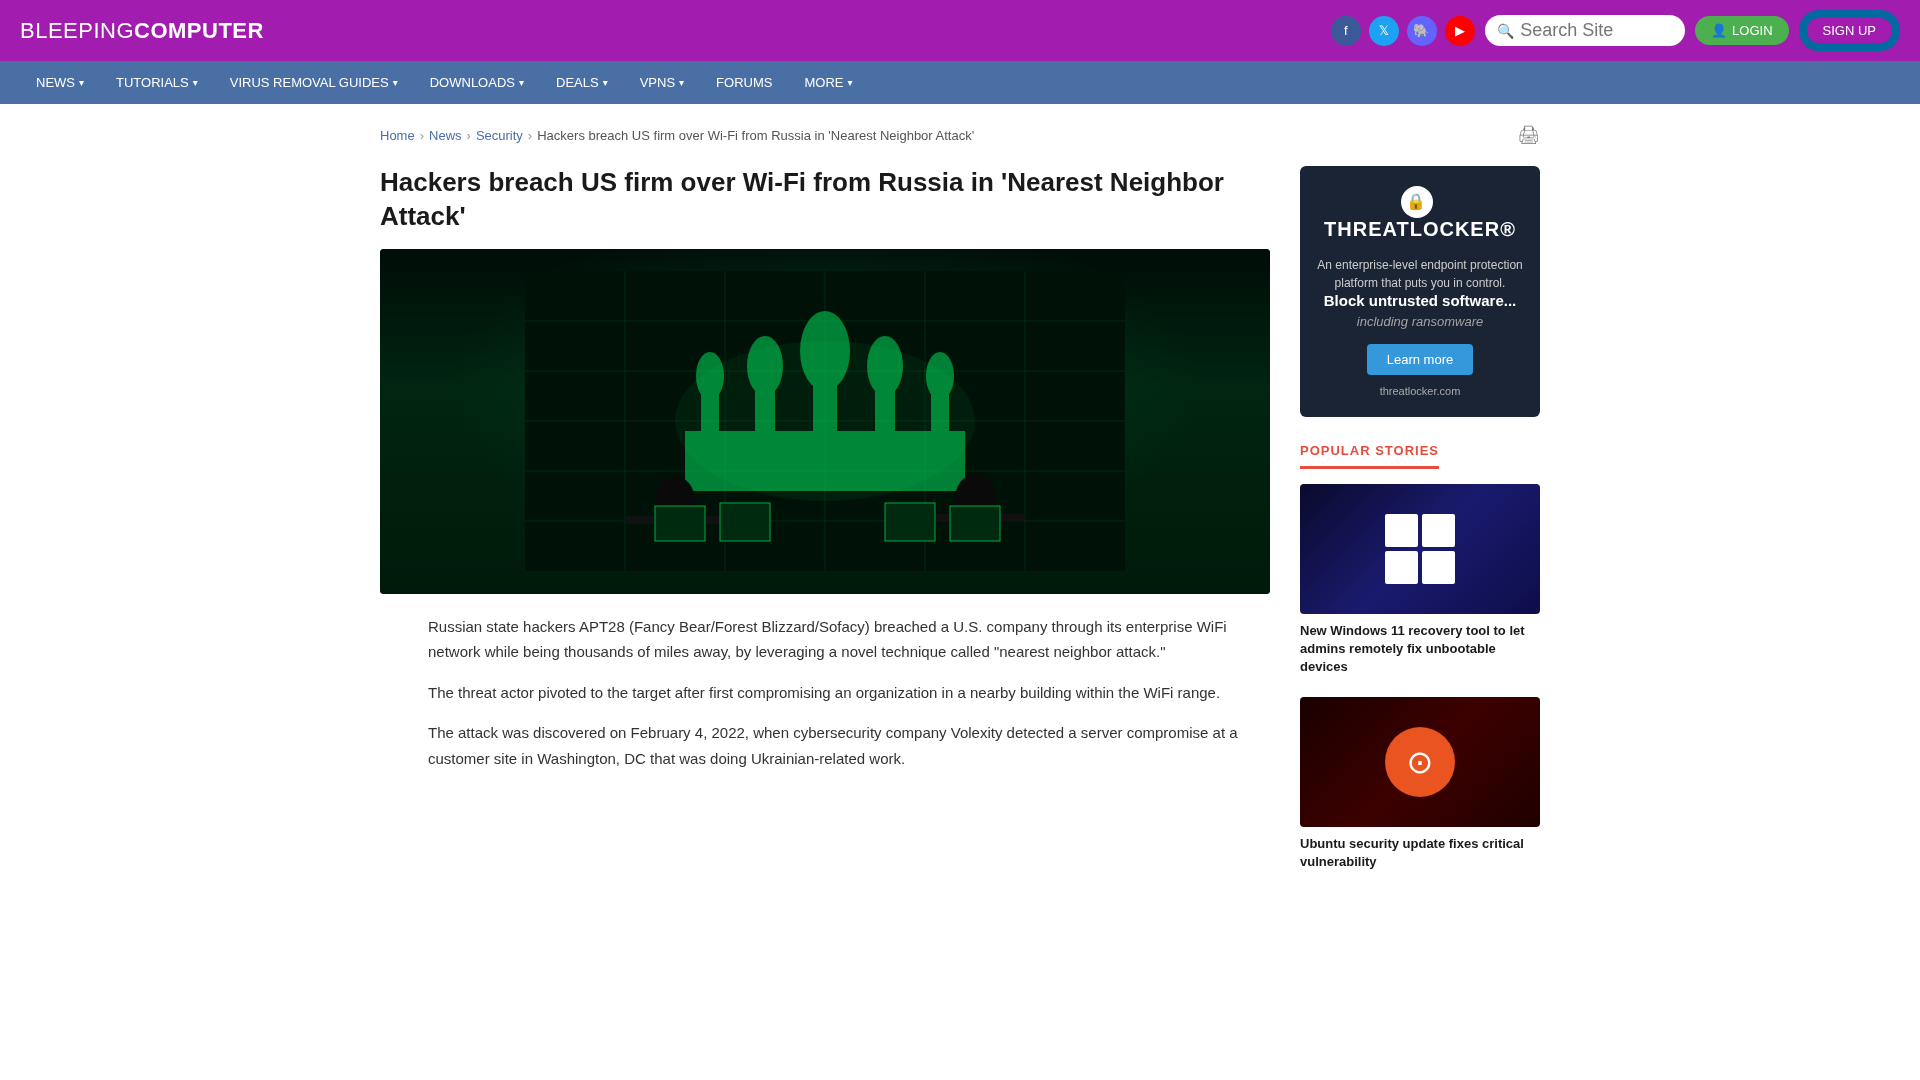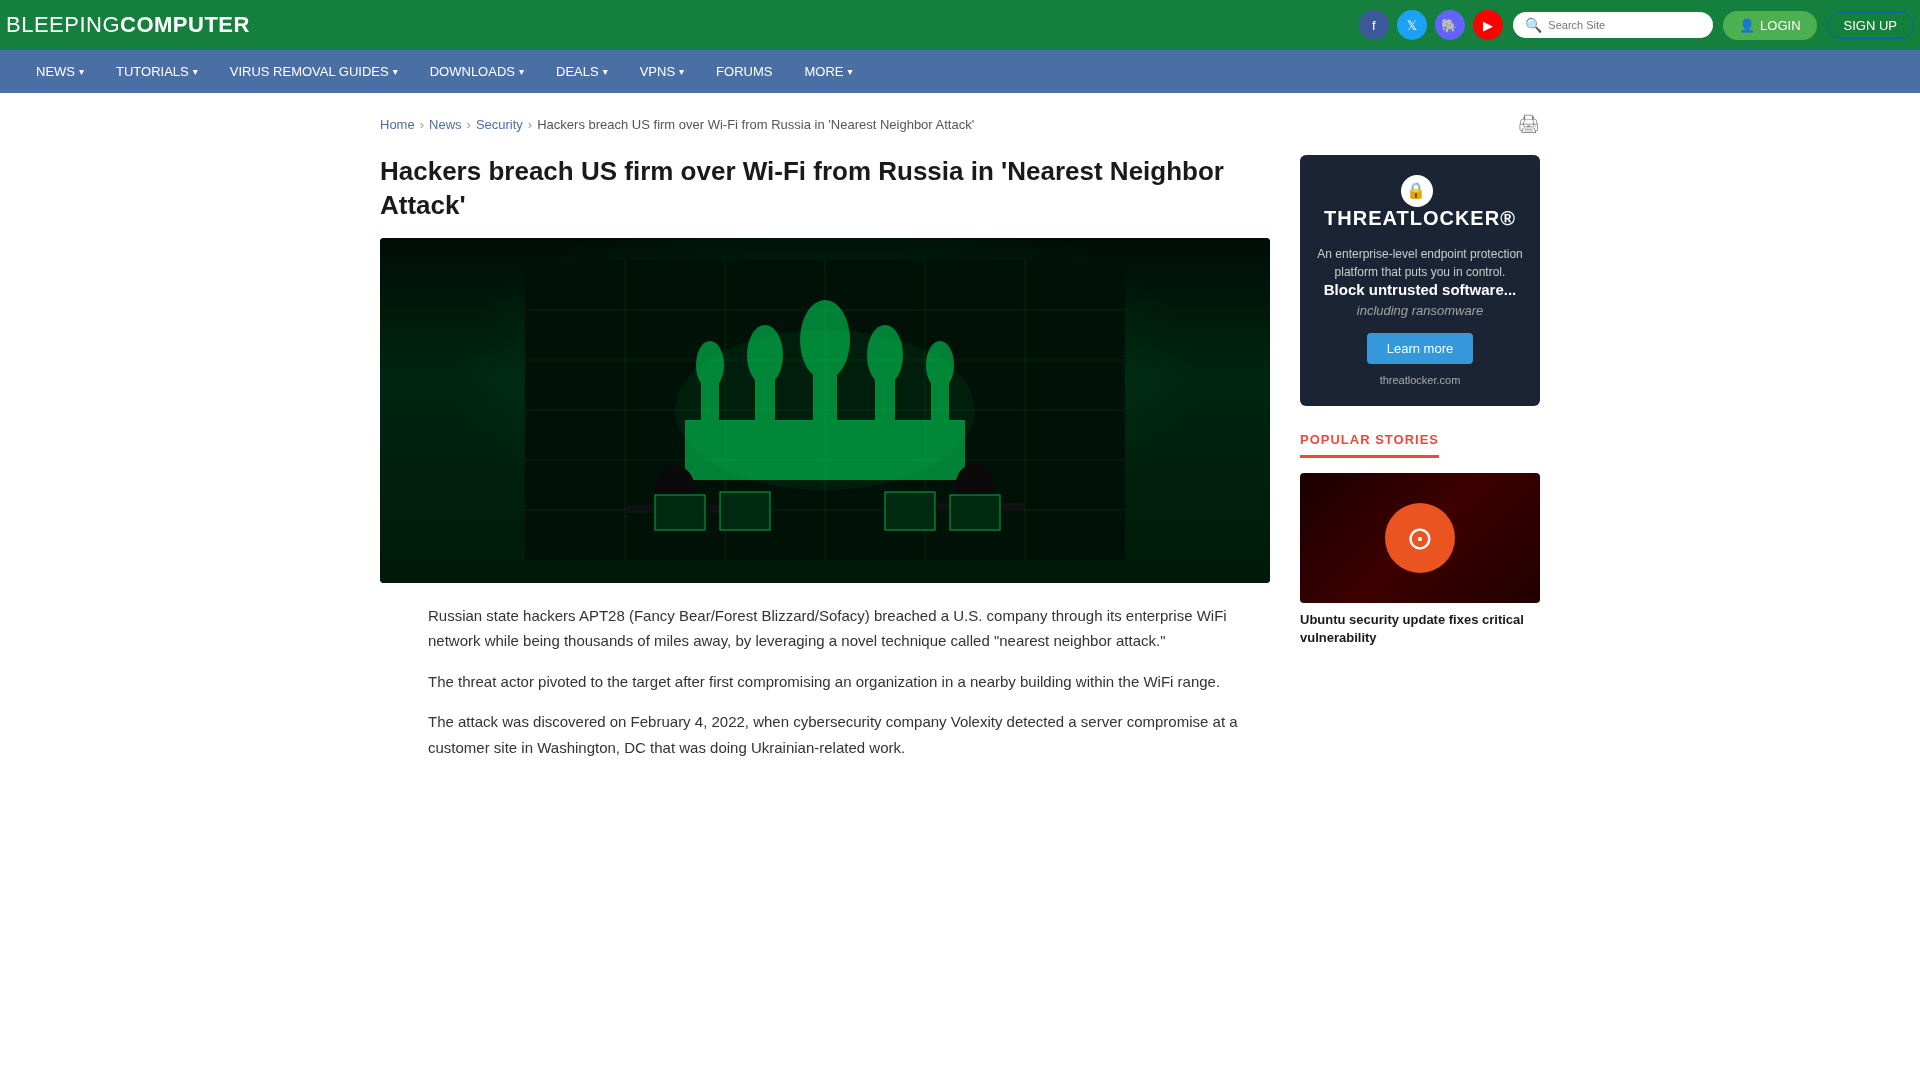--- a/index.html
+++ b/index.html
@@ -1,21 +1,21 @@
 <!DOCTYPE html>
 <html><head>
   <meta charset="utf-8">
   <style>
     * { margin: 0; padding: 0; box-sizing: border-box; }
     body { font-family: Arial, sans-serif; font-size: 14px; color: #333; background: #fff; }
 
     
     .top-header {
-      background: #15803d;
-      padding: 10px 6px;
+      background: #a21caf;
+      padding: 10px 20px;
       display: flex;
       align-items: center;
       justify-content: space-between;
     }
     .logo {
       color: #fff;
       font-size: 22px;
       font-weight: 400;
       letter-spacing: 0.5px;
     }
@@ -45,41 +45,41 @@
       display: flex;
       align-items: center;
       background: #fff;
       border-radius: 20px;
       padding: 5px 12px;
       gap: 6px;
       width: 200px;
     }
     .search-box input {
       border: none; outline: none;
-      font-size: 11px;
+      font-size: 18px;
       width: 100%;
       color: #555;
     }
     .search-icon-svg { color: #aaa; font-size: 14px; }
     .login-btn {
       background: #4caf50;
       color: #fff;
       border: none;
       border-radius: 20px;
       padding: 7px 16px;
       cursor: pointer;
       font-size: 13px;
       display: flex;
       align-items: center;
       gap: 5px;
     }
     .signup-btn {
       background: transparent;
       color: #fff;
-      border: 1px solid #0369a1;
+      border: 8px solid #0369a1;
       border-radius: 20px;
       padding: 5px 16px;
       cursor: pointer;
       font-size: 13px;
     }
 
     
     .main-nav {
       background: #4a6fa5;
       display: flex;
@@ -474,20 +474,35 @@
         <p class="ad-heading">Block untrusted software...</p>
         <p class="ad-sub">including ransomware</p>
         <button class="ad-btn">Learn more</button>
         <p class="ad-url">threatlocker.com</p>
       </div>
 
       <div class="popular-stories">
         <h3>POPULAR STORIES</h3>
 
         
+        <div class="story-card">
+          <div class="story-thumbnail">
+            <div class="story-thumb-windows">
+              <div class="windows-logo">
+                <div class="windows-pane"></div>
+                <div class="windows-pane"></div>
+                <div class="windows-pane"></div>
+                <div class="windows-pane"></div>
+              </div>
+            </div>
+          </div>
+          <div class="story-title">
+            <a href="#">New Windows 11 recovery tool to let admins remotely fix unbootable devices</a>
+          </div>
+        </div>
 
         
         <div class="story-card">
           <div class="story-thumbnail">
             <div class="story-thumb-ubuntu">
               <div class="ubuntu-logo">⊙</div>
             </div>
           </div>
           <div class="story-title">
             <a href="#">Ubuntu security update fixes critical vulnerability</a>

